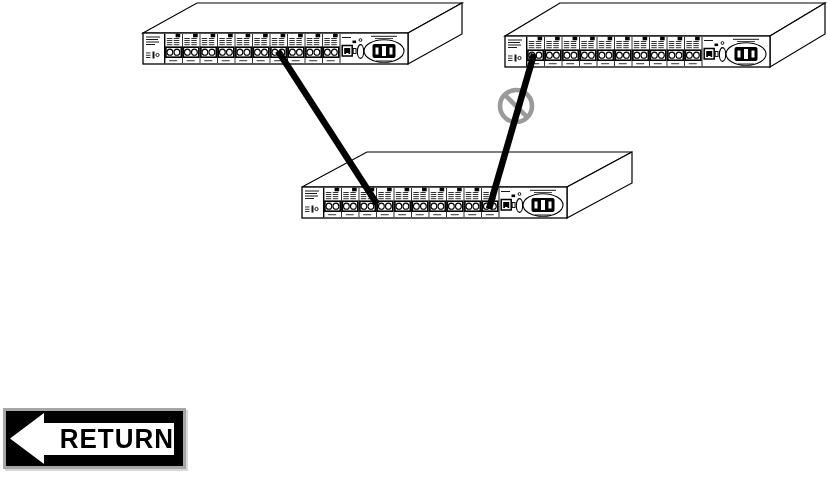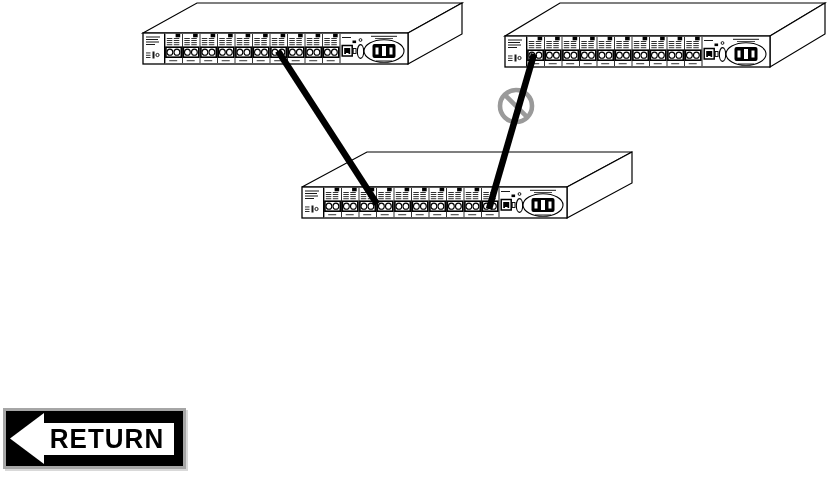--- a/index.html
+++ b/index.html
@@ -9,21 +9,21 @@
   }
   #diagram-svg{position:absolute;left:0;top:0;}
   .return-btn{
     position:absolute;left:3px;top:408px;width:177px;height:55px;
     background:#000000;border:3px solid #a6a6a6;cursor:pointer;
     box-shadow:2px 2px 0 #d9d9d9;
   }
   .return-btn svg{position:absolute;left:0;top:0;width:100%;height:100%;}
   .return-label-box{
     position:absolute;left:34px;top:12px;right:9px;bottom:11px;
-    background:#ffffff;display:flex;align-items:center;justify-content:center;
+    background:#ffffff;display:flex;align-items:center;justify-content:flex-end;
   }
   .return-label-box span{
     font-weight:900;font-size:26px;line-height:1;letter-spacing:1px;color:#000000;
     transform:scaleY(1.05);
   }
 </style>
 </head>
 <body>
 
 <div class="page">

